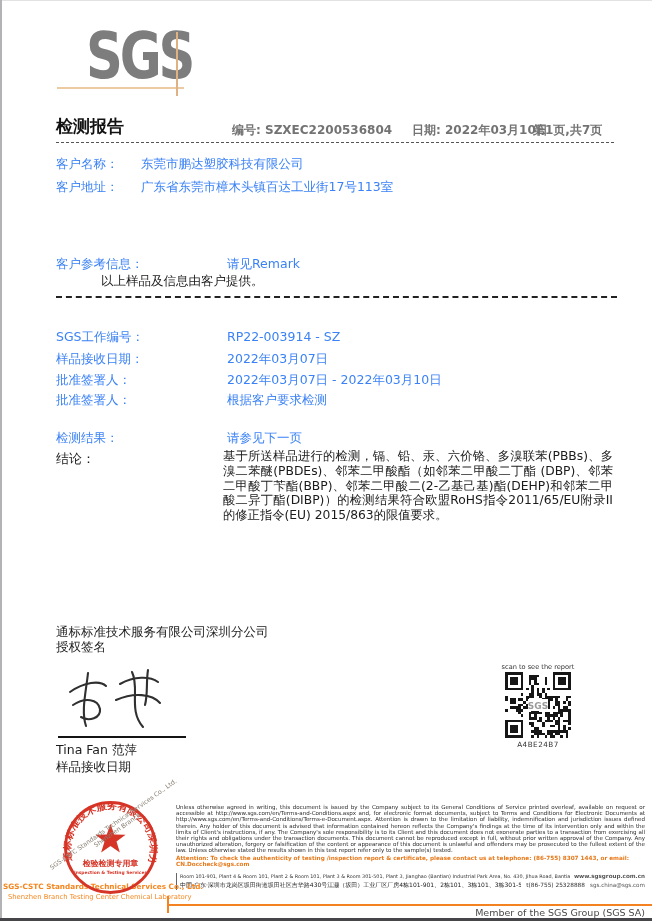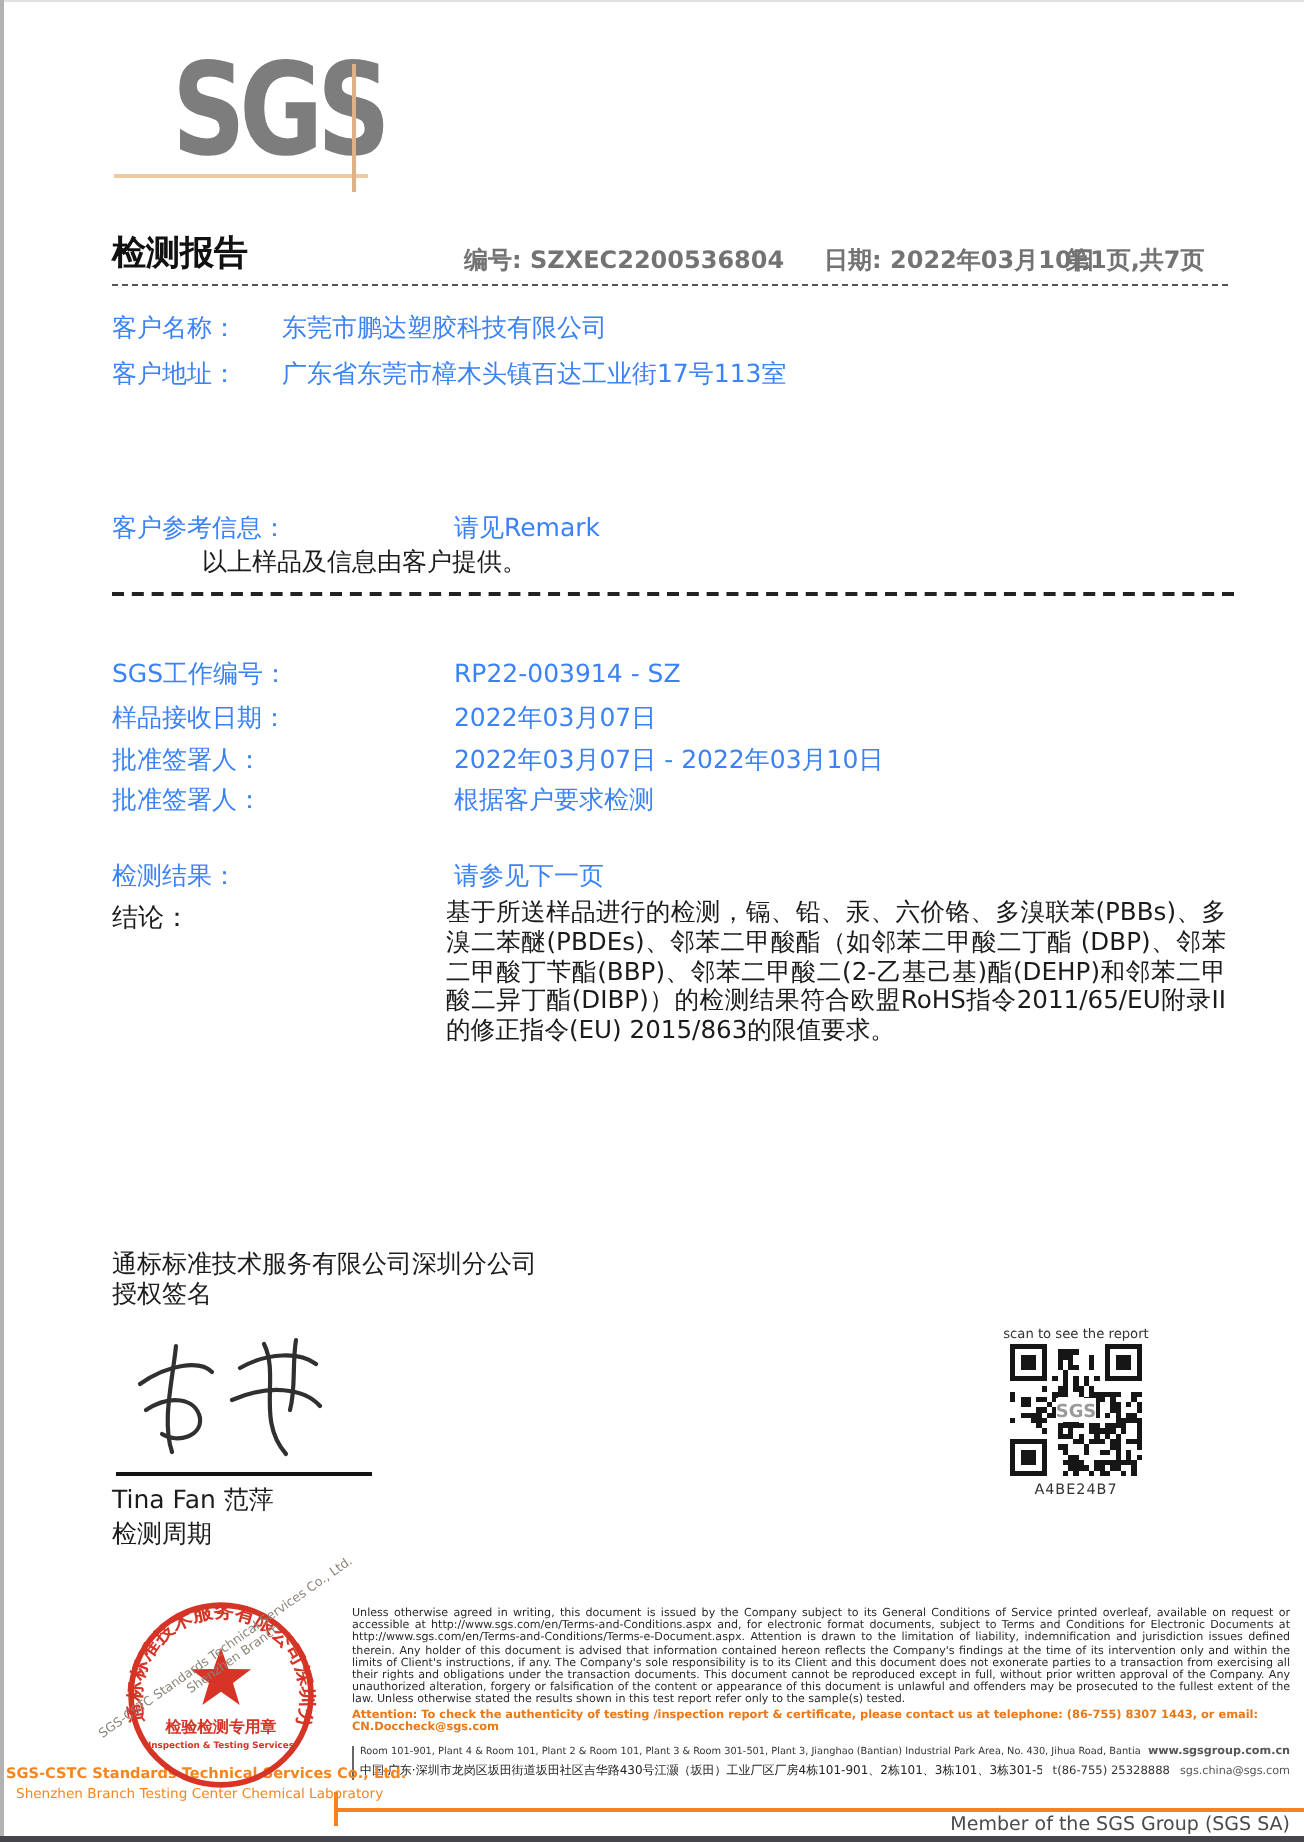--- a/index.html
+++ b/index.html
@@ -137,21 +137,21 @@
         <path d="M15,41 C27,33 40,35 42,45 C43,54 31,58 23,53"></path>
         <path d="M62,20 C76,12 92,12 100,18"></path>
         <path d="M74,8 C82,24 70,46 85,63"></path>
         <path d="M58,36 C76,28 94,30 102,39"></path>
         <path d="M90,6 C88,18 90,30 87,41"></path>
       </g>
     </svg>
   </div>
   <div class="abs sig-line"></div>
   <div class="abs sig-name">Tina Fan 范萍</div>
-  <div class="abs sig-role">检测周期</div>
+  <div class="abs sig-role">样品接收日期</div>
 
   <div class="abs qr-caption">scan to see the report</div>
   <div class="abs qr-svg">
     <svg id="qr-svg" width="66" height="66" viewBox="0 0 25 25" style="shape-rendering:crispEdges" xmlns="http://www.w3.org/2000/svg">
         <rect x="0" y="0" width="25" height="25" fill="#fff"></rect>
         <g fill="#161616">
           <rect x="0" y="0" width="1" height="1"></rect>
           <rect x="1" y="0" width="1" height="1"></rect>
           <rect x="2" y="0" width="1" height="1"></rect>
           <rect x="3" y="0" width="1" height="1"></rect>

